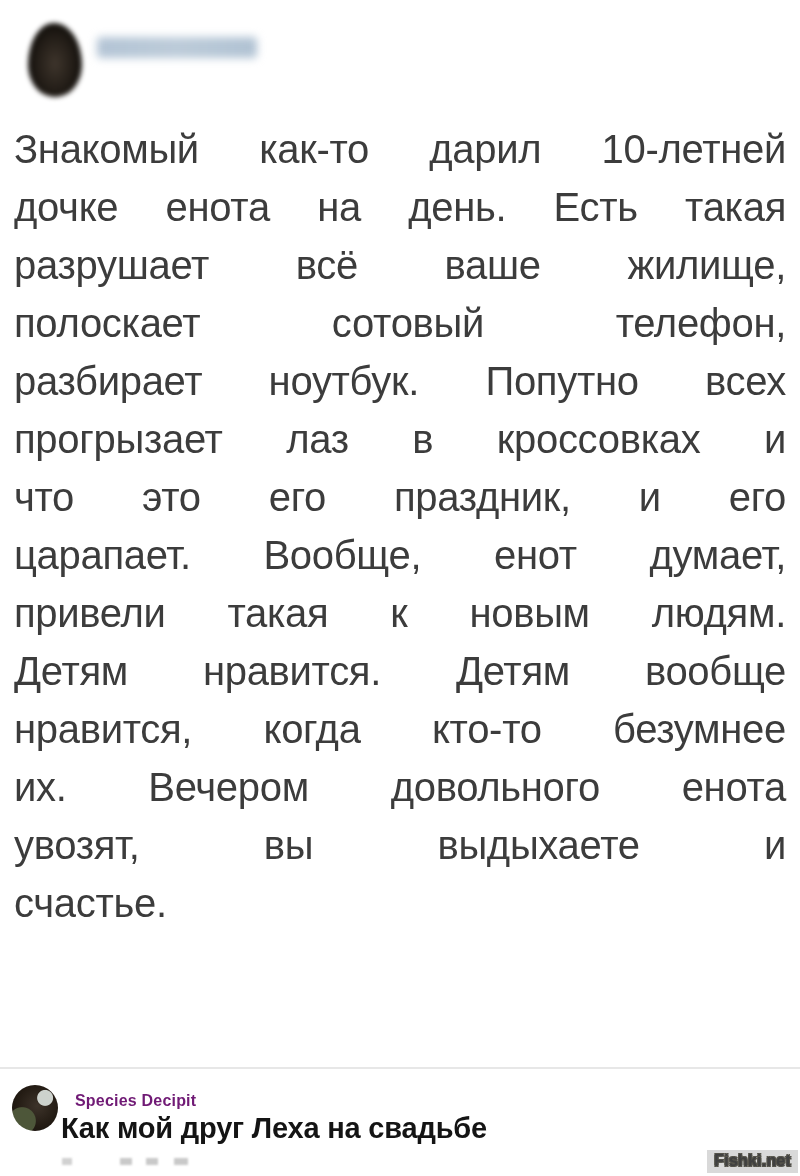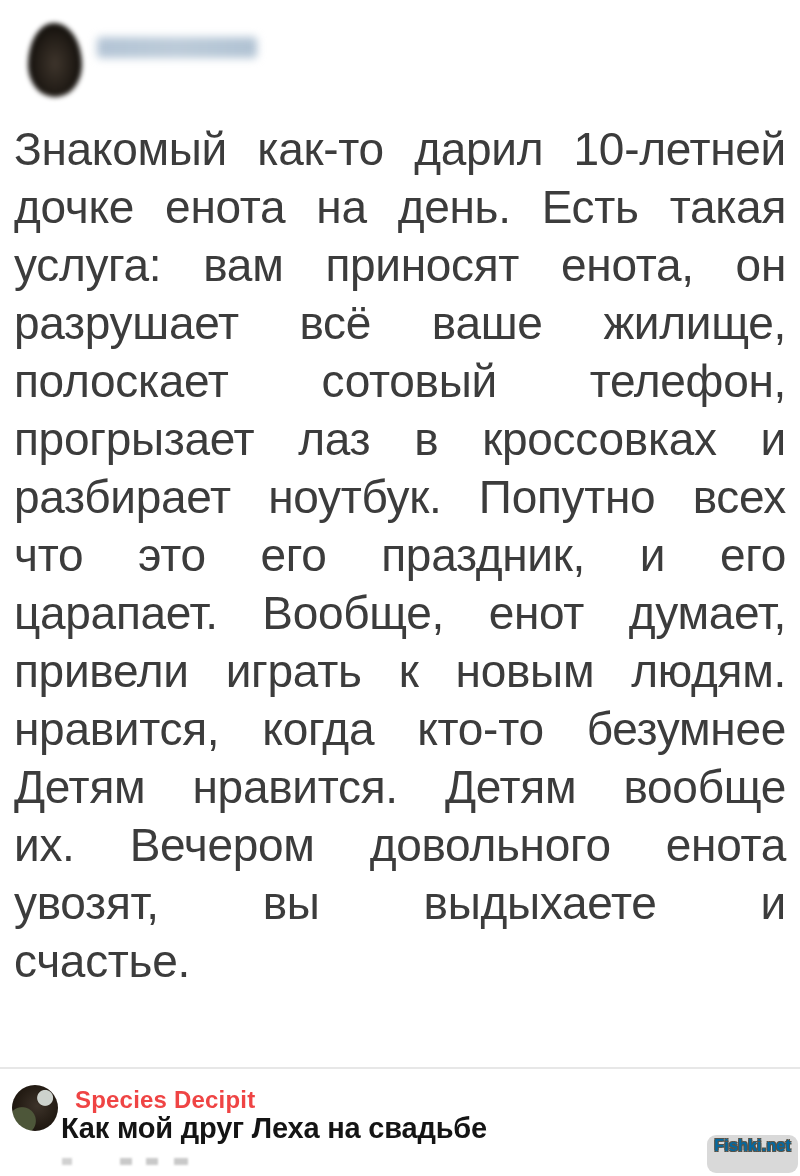--- a/index.html
+++ b/index.html
@@ -42,21 +42,21 @@
     filter: blur(4px);
   }
 
   
   .post-text {
     position: absolute;
     top: 120px;
     left: 14px;
     right: 14px;
     color: #3c3c3c;
-    font-size: 46px;
+    font-size: 40px;
     line-height: 58px;
     letter-spacing: -0.3px;
   }
   .post-text .line {
     text-align: justify;
     text-align-last: justify;
     white-space: nowrap;
   }
   .post-text .line.last {
     text-align-last: left;
@@ -89,23 +89,23 @@
     border-radius: 50%;
     background:
       radial-gradient(circle at 72% 28%, #cdd2cd 0%, #cdd2cd 16%, rgba(0,0,0,0) 18%),
       radial-gradient(circle at 22% 78%, #4d5639 0%, #4d5639 26%, rgba(0,0,0,0) 28%),
       radial-gradient(circle at 55% 45%, #3d332a 0%, #241c14 55%, #120d09 100%);
     filter: blur(0.4px);
   }
   .comment-username {
     position: absolute;
     left: 75px;
-    top: 6px;
-    color: #ef4444;
-    font-size: 24px;
+    top: 12px;
+    color: #701a75;
+    font-size: 16px;
     font-weight: 700;
     letter-spacing: 0.2px;
   }
   .comment-text {
     position: absolute;
     left: 61px;
     top: 32px;
     color: #141414;
     font-size: 29px;
     font-weight: 700;
@@ -127,54 +127,53 @@
     opacity: 0.45;
     filter: blur(1.2px);
   }
 
   
   .watermark {
     position: absolute;
     right: 2px;
     bottom: 3px;
     background: #d9d9d9;
-    border-radius: 9px;
-    padding: 2px 7px 18px 7px;
+    border-radius: 0;
+    padding: 2px 7px 3px 7px;
     font-size: 16px;
     font-weight: 700;
-    color: #0369a1;
+    color: #404040;
     text-shadow:
       -1px -1px 0 #55534a,
        1px -1px 0 #55534a,
       -1px  1px 0 #55534a,
        1px  1px 0 #55534a;
     letter-spacing: 0.2px;
   }
 </style>
 </head>
 <body>
 
 <div class="post-header">
   <div class="author-avatar"></div>
   <div class="author-name-blur"></div>
 </div>
 
 <div class="post-text">
   <div class="line">Знакомый как-то дарил 10-летней</div>
   <div class="line">дочке енота на день. Есть такая</div>
-  <div class="line">услуга: вам приносят енота, он</div>
   <div class="line">разрушает всё ваше жилище,</div>
   <div class="line">полоскает сотовый телефон,</div>
+  <div class="line">разбирает ноутбук. Попутно всех</div>
   <div class="line">прогрызает лаз в кроссовках и</div>
-  <div class="line">разбирает ноутбук. Попутно всех</div>
   <div class="line">что это его праздник, и его</div>
   <div class="line">царапает. Вообще, енот думает,</div>
-  <div class="line">привели играть к новым людям.</div>
+  <div class="line">привели такая к новым людям.</div>
+  <div class="line">Детям нравится. Детям вообще</div>
   <div class="line">нравится, когда кто-то безумнее</div>
-  <div class="line">Детям нравится. Детям вообще</div>
   <div class="line">их. Вечером довольного енота</div>
   <div class="line">увозят, вы выдыхаете и</div>
   <div class="line last">счастье.</div>
 </div>
 
 <div class="divider"></div>
 
 <div class="comment">
   <div class="commenter-avatar"></div>
   <div class="comment-username">Species Decipit</div>

